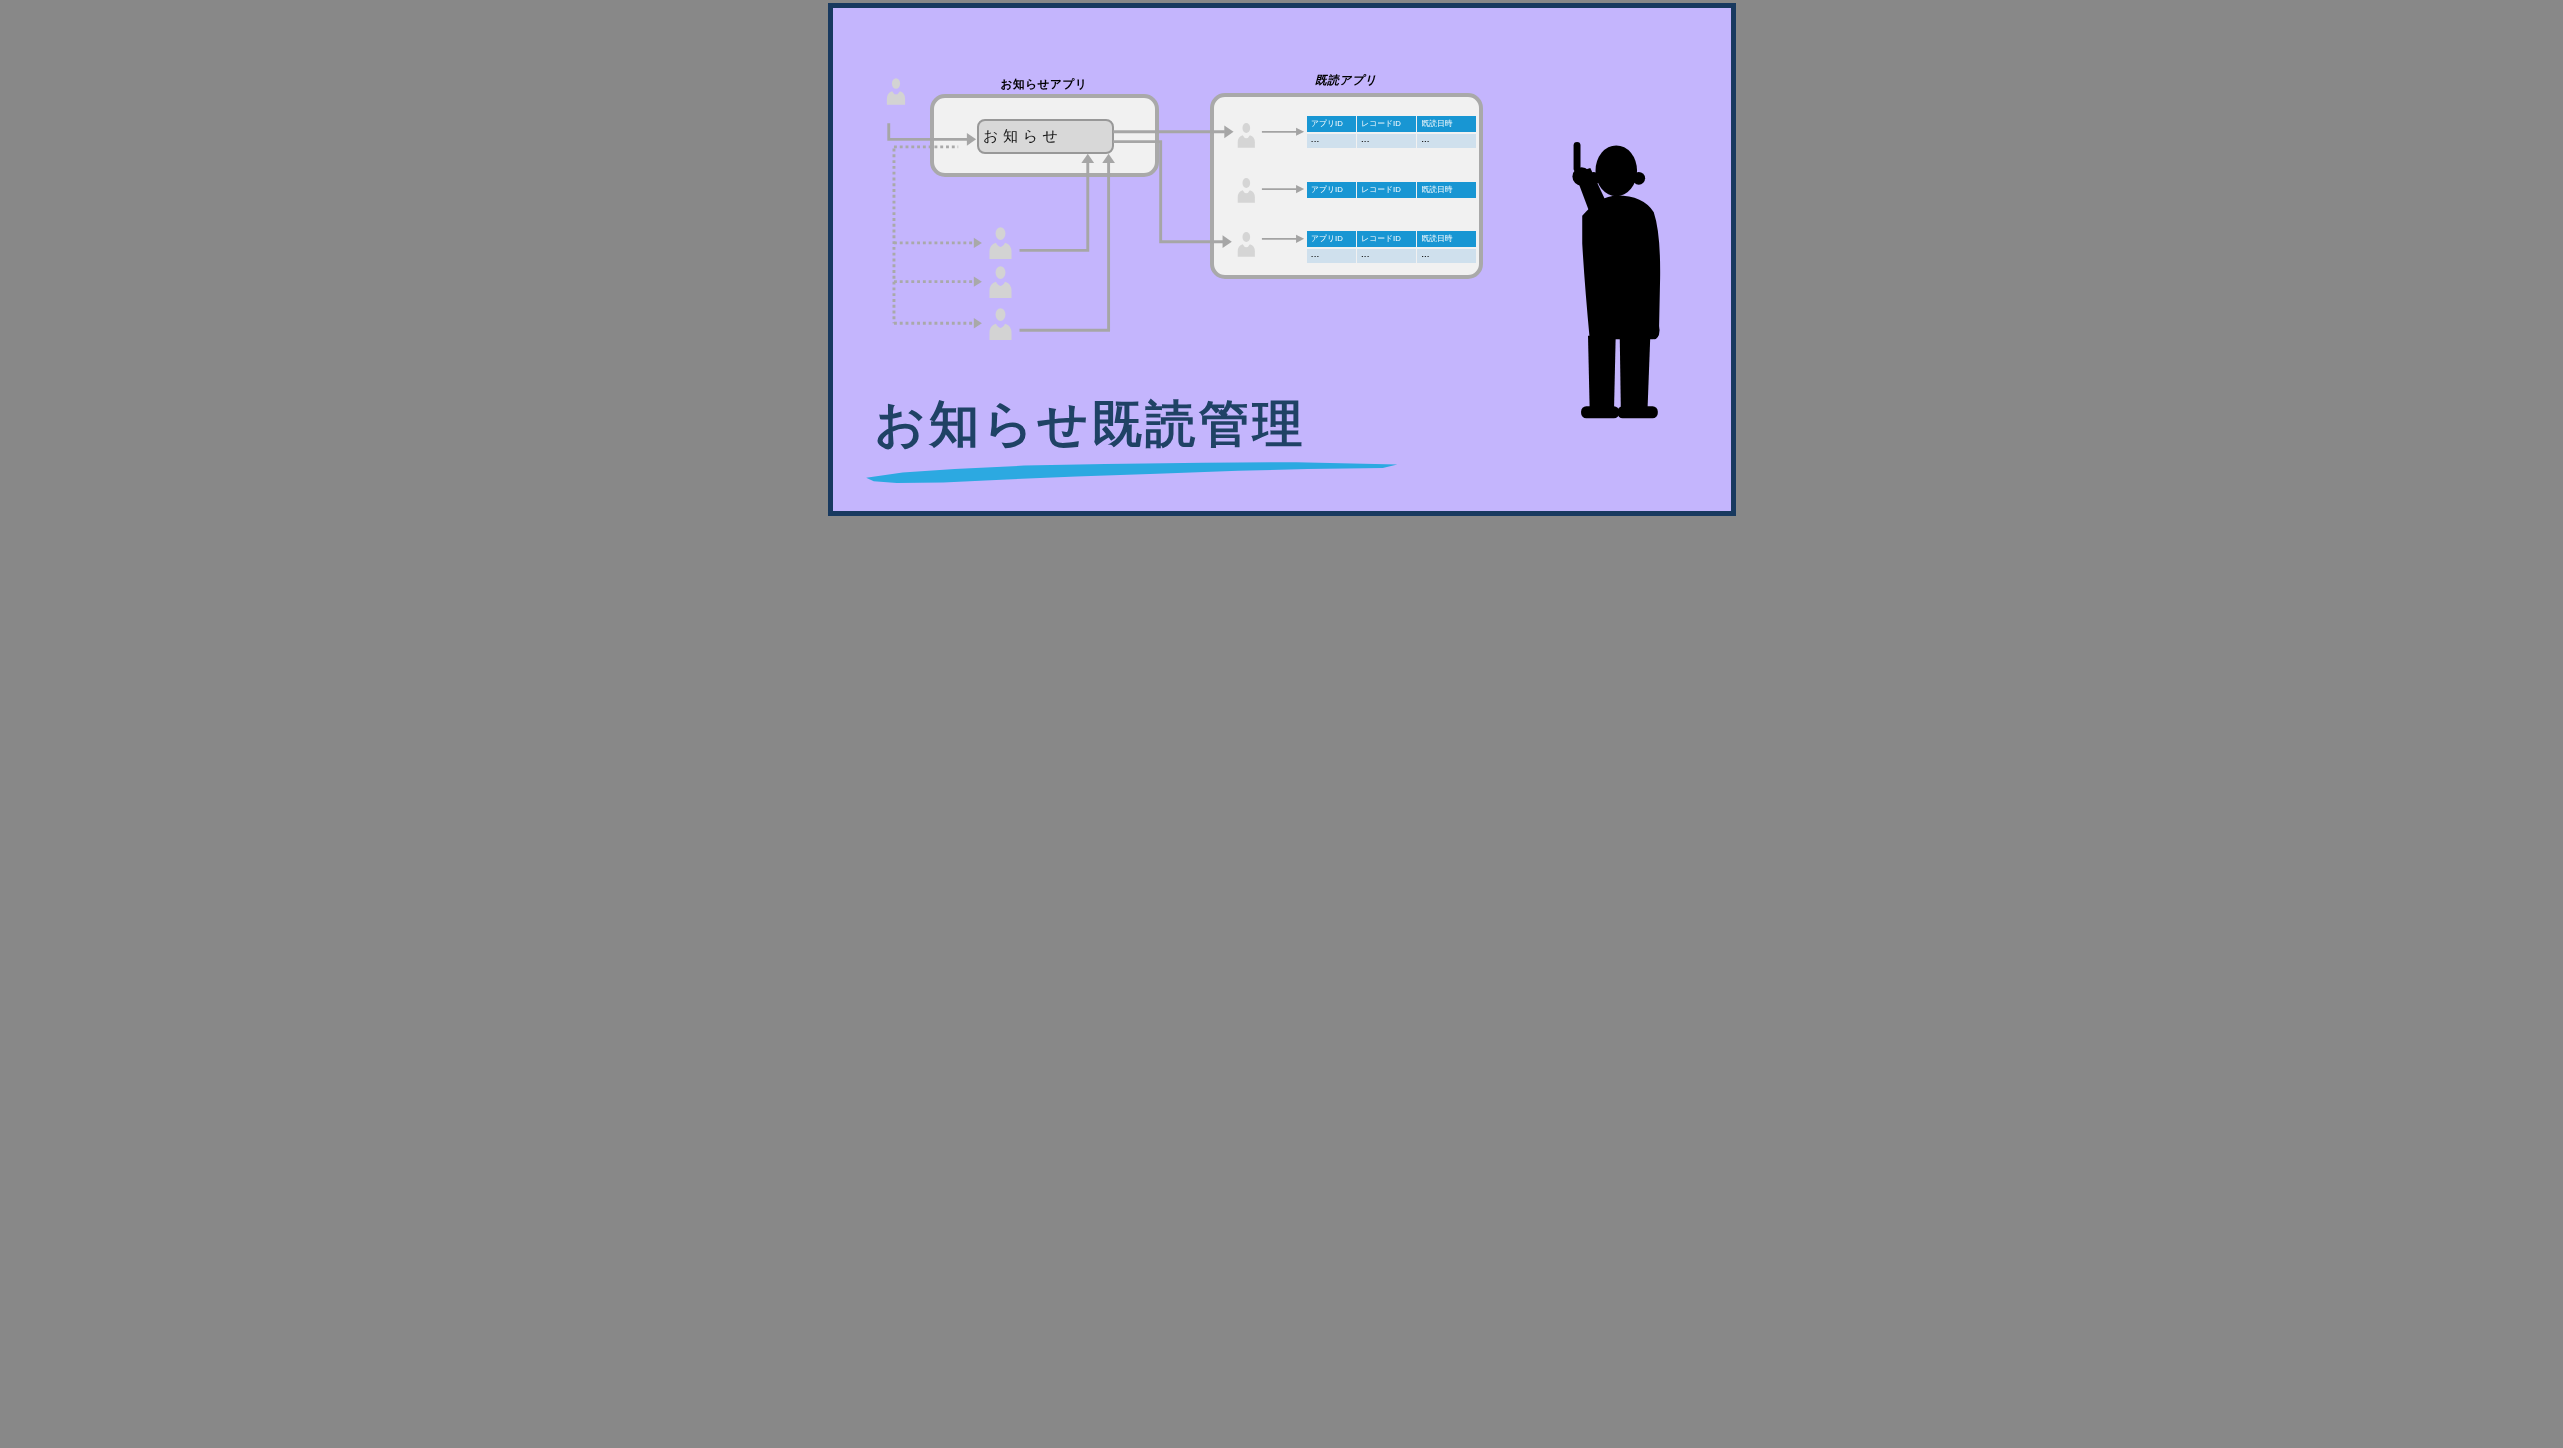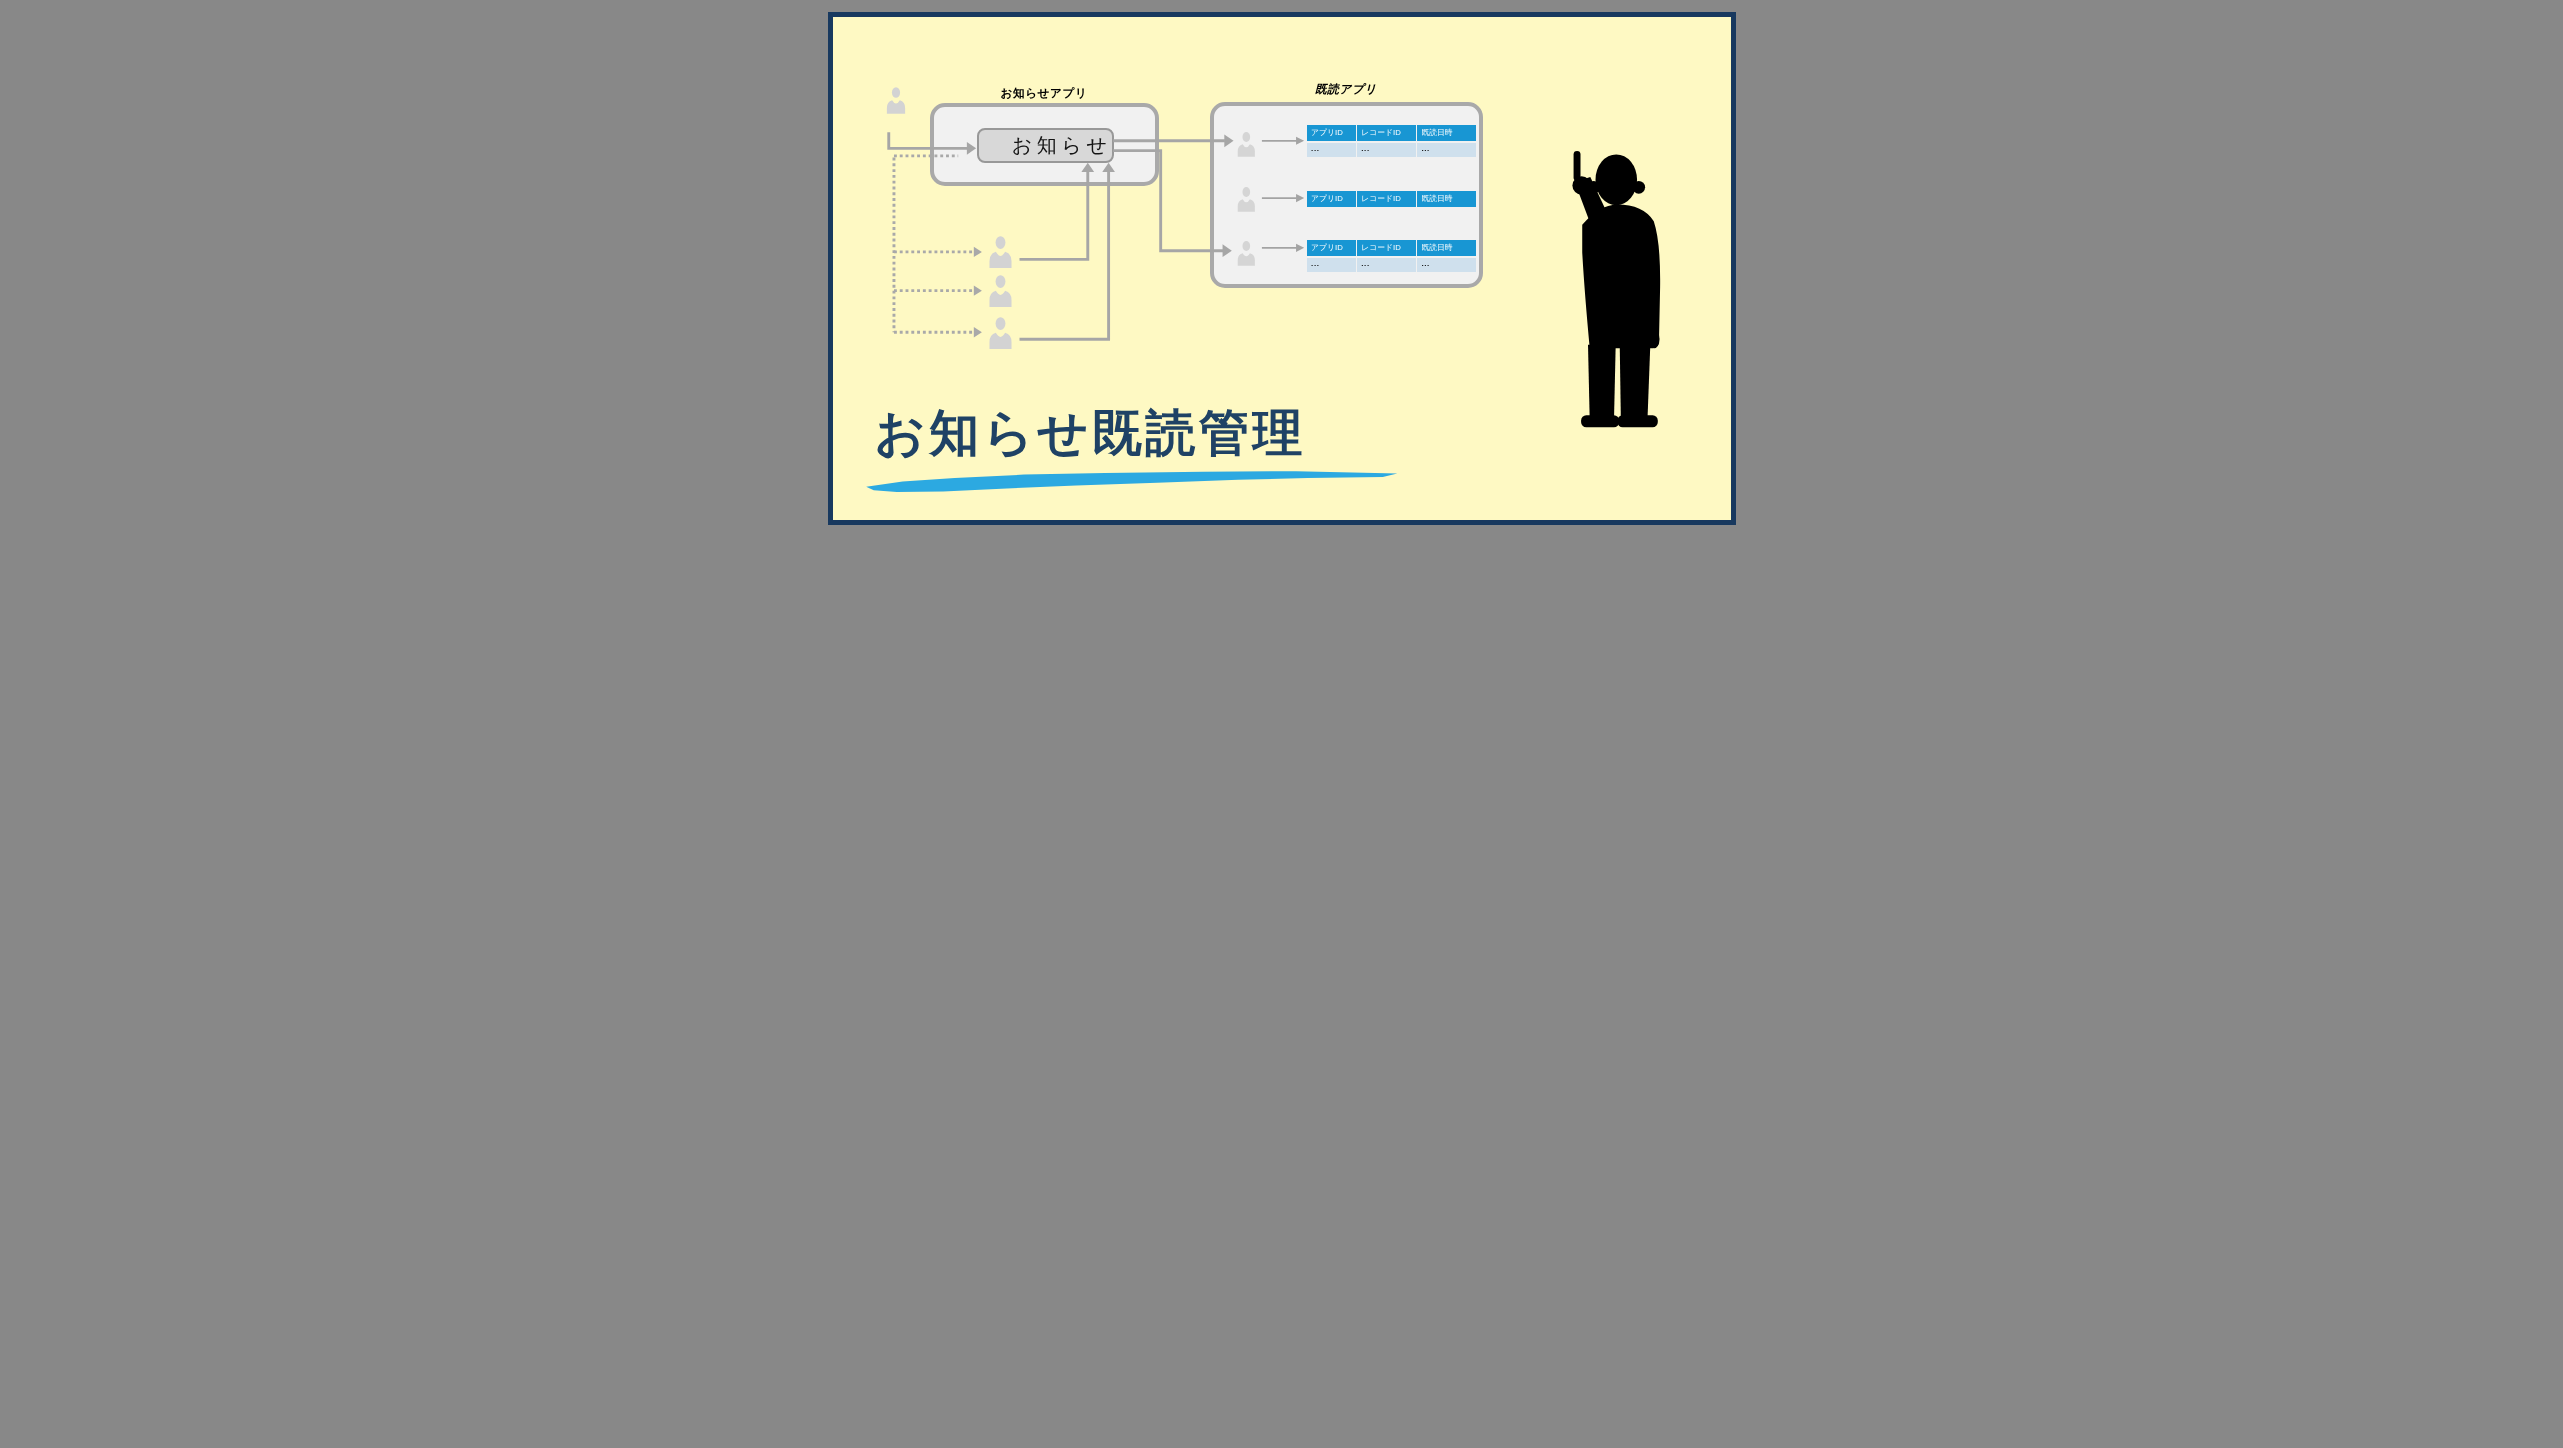--- a/index.html
+++ b/index.html
@@ -1,20 +1,20 @@
 <!DOCTYPE html>
 <html style="font-size:9.3px"><head>
 <meta charset="utf-8">
 <style>
   html,body{margin:0;padding:0;background:#888;}
   .stage{
     position:relative;
     width:908px;height:513px;
-    margin:12px auto;
-    background:#fef9c3;
+    margin:3px auto;
+    background:#c4b5fd;
     border:5.8px solid #18395f;
     box-sizing:border-box;
     overflow:hidden;
     font-family:"Liberation Sans","DejaVu Sans",sans-serif;
     padding-left:8px;
   }
 
   
   .app-container{
     position:absolute;
@@ -34,22 +34,22 @@
   #notice-label{left:97px;top:69px;width:229px;}
   #read-label{left:377px;top:65px;width:273px;font-style:italic;}
 
   #notice-box{
     position:absolute;
     left:144px;top:111px;width:137px;height:35px;
     background:#d8d8d8;
     border:2.3px solid #989898;
     border-radius:8px;
     box-sizing:border-box;
-    display:flex;align-items:center;justify-content:flex-end;
-    font-size:20px;color:#141414;letter-spacing:4.6px;
+    display:flex;align-items:center;justify-content:flex-start;
+    font-size:15px;color:#141414;letter-spacing:4.6px;
     padding-left:4.6px;
   }
 
   
   .user-icon{position:absolute;}
   .user-icon svg{display:block;width:100%;height:100%;}
 
   
   .mini-table{
     position:absolute;

